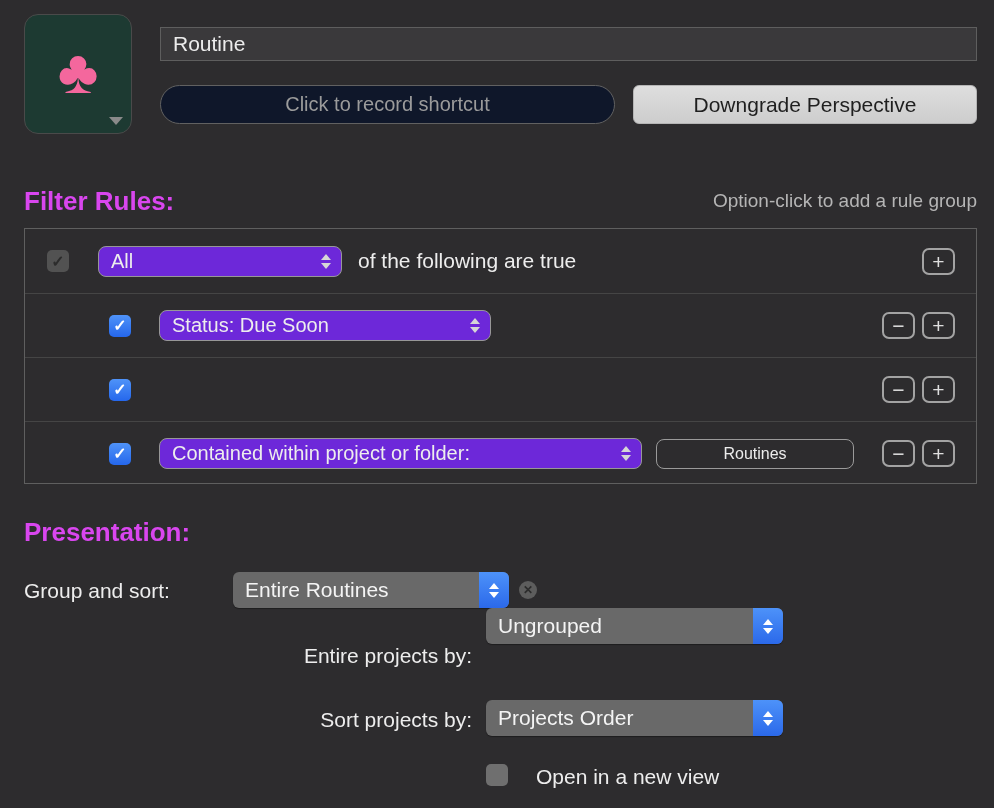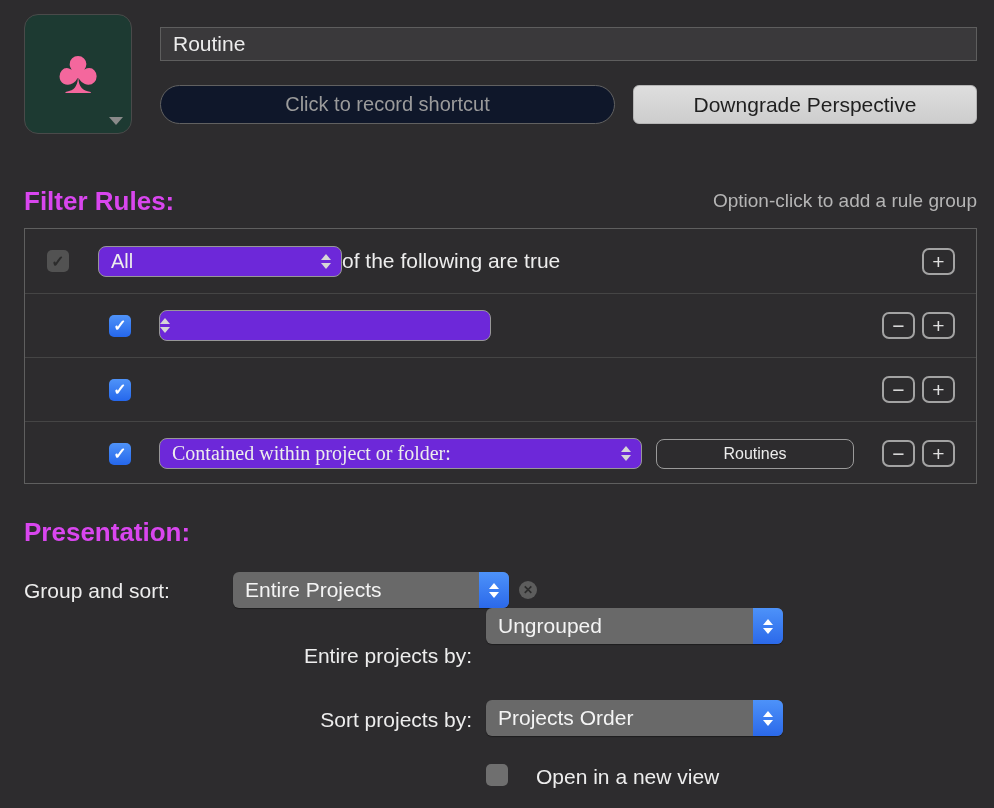--- a/index.html
+++ b/index.html
@@ -166,29 +166,30 @@
 
   <div class="rule-row row-0">
     <span class="cb cb-gray" style="margin-left:22px;"></span>
     <div class="rule-select" style="width:244px; margin-left:29px;">
       <span class="sel-label">All</span>
       <span class="chevs">
           <span class="chev-up"></span>
           <span class="chev-down"></span>
         </span>
     </div>
-    <span class="label-text" style="">of the following are true</span>
+    <span class="label-text" style="margin-left:16px;">of the following are true</span>
     <div class="btn-group">
       <button class="small-btn">+</button>
     </div>
   </div>
 
   <div class="rule-row row-1">
     <span class="cb cb-blue" style="margin-left:84px;"></span>
     <div class="rule-select" style="width:332px; margin-left:28px;">
+      <span class="sel-label">Status: Due Soon</span>
       <span class="chevs">
           <span class="chev-up"></span>
           <span class="chev-down"></span>
         </span>
     </div>
     <div class="btn-group">
       <button class="small-btn">−</button>
       <button class="small-btn">+</button>
     </div>
   </div>
@@ -196,21 +197,21 @@
   <div class="rule-row row-2">
     <span class="cb cb-blue" style="margin-left:84px;"></span>
     <div class="btn-group">
       <button class="small-btn">−</button>
       <button class="small-btn">+</button>
     </div>
   </div>
 
   <div class="rule-row row-3">
     <span class="cb cb-blue" style="margin-left:84px;"></span>
-    <div class="rule-select" style="width:483px; margin-left:28px;font-family:Liberation Serif, serif;">
+    <div class="rule-select" style="width:483px; margin-left:28px;">
       <span class="sel-label">Contained within project or folder:</span>
       <span class="chevs">
           <span class="chev-up"></span>
           <span class="chev-down"></span>
         </span>
     </div>
     <button class="target-btn" style="width:198px; margin-left:14px;">
       <span>Routines</span>
     </button>
     <div class="btn-group">
@@ -218,21 +219,21 @@
       <button class="small-btn">+</button>
     </div>
   </div>
 </div>
 
 <div class="abs section-title" style="left:24px; top:517px;">Presentation:</div>
 
 <div class="abs label-text" style="left:24px; top:579px;">Group and sort:</div>
 
 <div class="abs popup" style="left:233px; top:572px; width:276px;">
-  <span class="pop-label">Entire Projects</span>
+  <span class="pop-label">Entire Routines</span>
   <span class="cap">
       <span class="chev-up"></span>
       <span class="chev-down"></span>
     </span>
 </div>
 
 <span class="abs clear-circle" style="left:519px; top:581px;">✕</span>
 
 <div class="abs label-text label-right" style="left:24px; top:644px; width:448px;">Entire projects by:</div>
 

